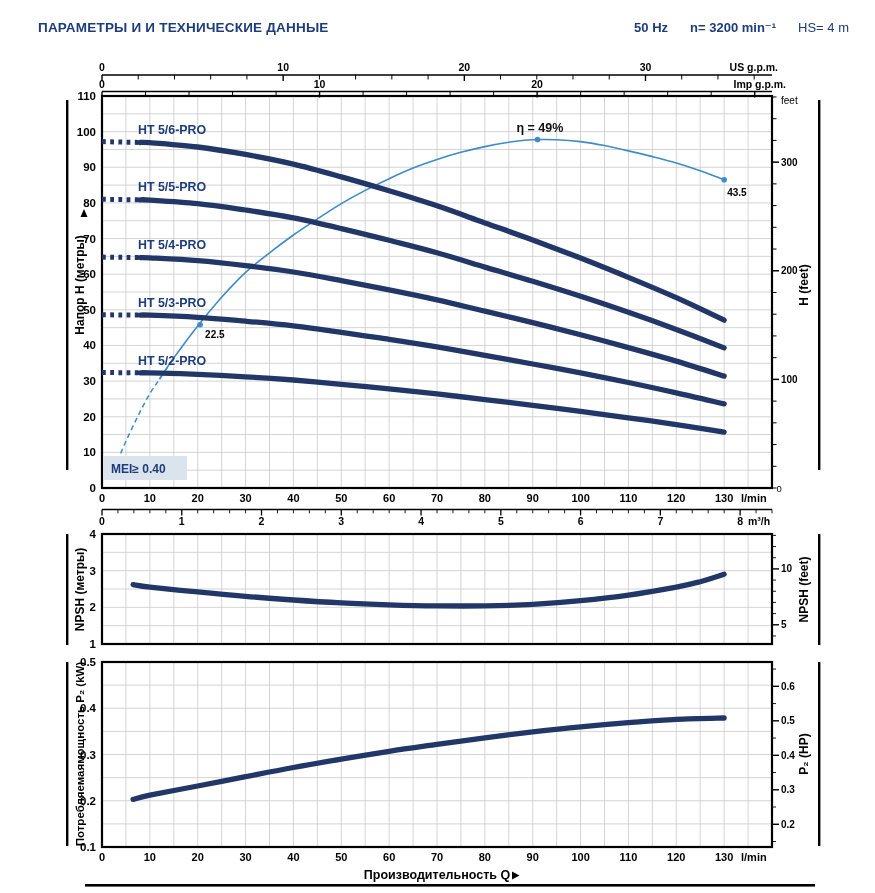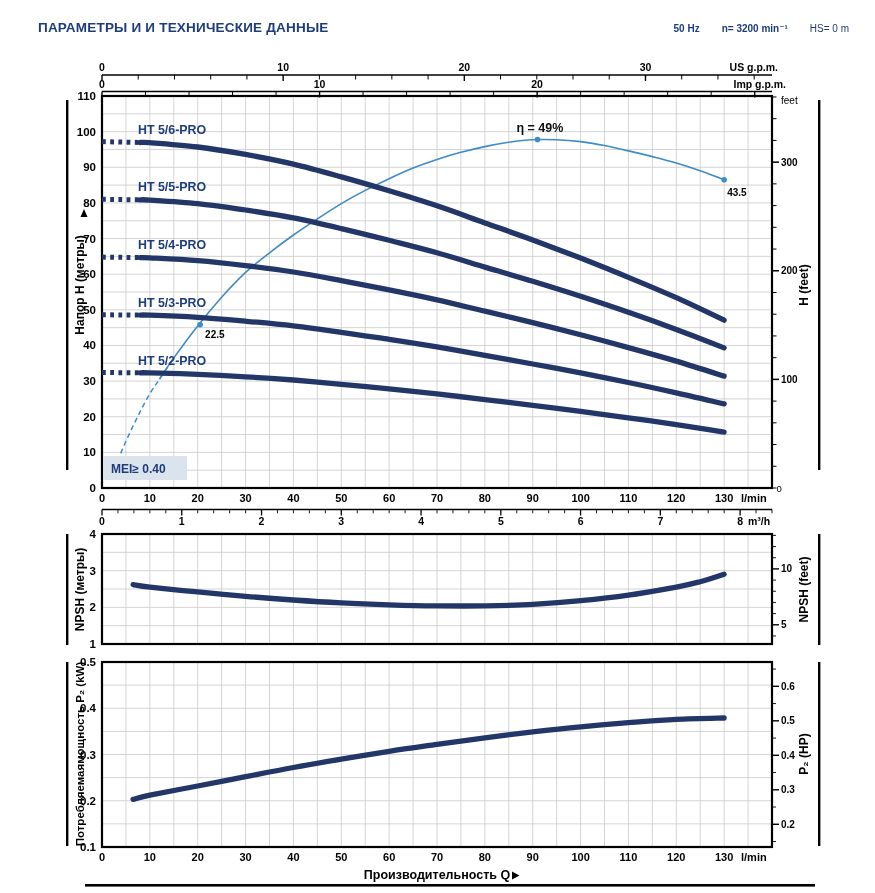--- a/index.html
+++ b/index.html
@@ -2,35 +2,35 @@
 <html style="--navy: #1d3c7c;"><head>
 <meta charset="utf-8">
 <style>
 *{margin:0;padding:0;box-sizing:border-box}
 body{background:#fff}
 .page{position:relative;width:875px;height:893px;background:#fff;
   font-family:"Liberation Sans","DejaVu Sans",sans-serif;overflow:hidden}
 .header{position:absolute;top:20px;left:38px;right:26px;display:flex;
   justify-content:space-between;align-items:baseline;z-index:2}
 .title{font-size:13.5px;font-weight:bold;color:var(--navy,#1d3c7c);letter-spacing:.2px}
-.specs{display:flex;gap:22px;font-size:10px;color:var(--navy,#1d3c7c)}
+.specs{display:flex;gap:22px;font-size:13px;color:var(--navy,#1d3c7c)}
 .specs .bold{font-weight:bold}
 #charts{position:absolute;left:0;top:0}
 svg text{font-family:"Liberation Sans","DejaVu Sans",sans-serif}
 </style>
 </head>
 <body>
 
 <div class="page">
   <div class="header">
     <h1 class="title">ПАРАМЕТРЫ И И ТЕХНИЧЕСКИЕ ДАННЫЕ</h1>
     <div class="specs">
       <span class="bold">50 Hz</span>
       <span class="bold">n= 3200 min⁻¹</span>
-      <span>HS= 0 m</span>
+      <span>HS= 4 m</span>
     </div>
   </div>
   <svg id="charts" width="875" height="893" viewBox="0 0 875 893">
       <g>
         <line x1="102" y1="96" x2="102" y2="488" stroke="#c9c9c9" stroke-width="0.8"></line>
         <line x1="125.92857142857143" y1="96" x2="125.92857142857143" y2="488" stroke="#c9c9c9" stroke-width="0.8"></line>
         <line x1="149.85714285714286" y1="96" x2="149.85714285714286" y2="488" stroke="#c9c9c9" stroke-width="0.8"></line>
         <line x1="173.78571428571428" y1="96" x2="173.78571428571428" y2="488" stroke="#c9c9c9" stroke-width="0.8"></line>
         <line x1="197.71428571428572" y1="96" x2="197.71428571428572" y2="488" stroke="#c9c9c9" stroke-width="0.8"></line>
         <line x1="221.64285714285714" y1="96" x2="221.64285714285714" y2="488" stroke="#c9c9c9" stroke-width="0.8"></line>

